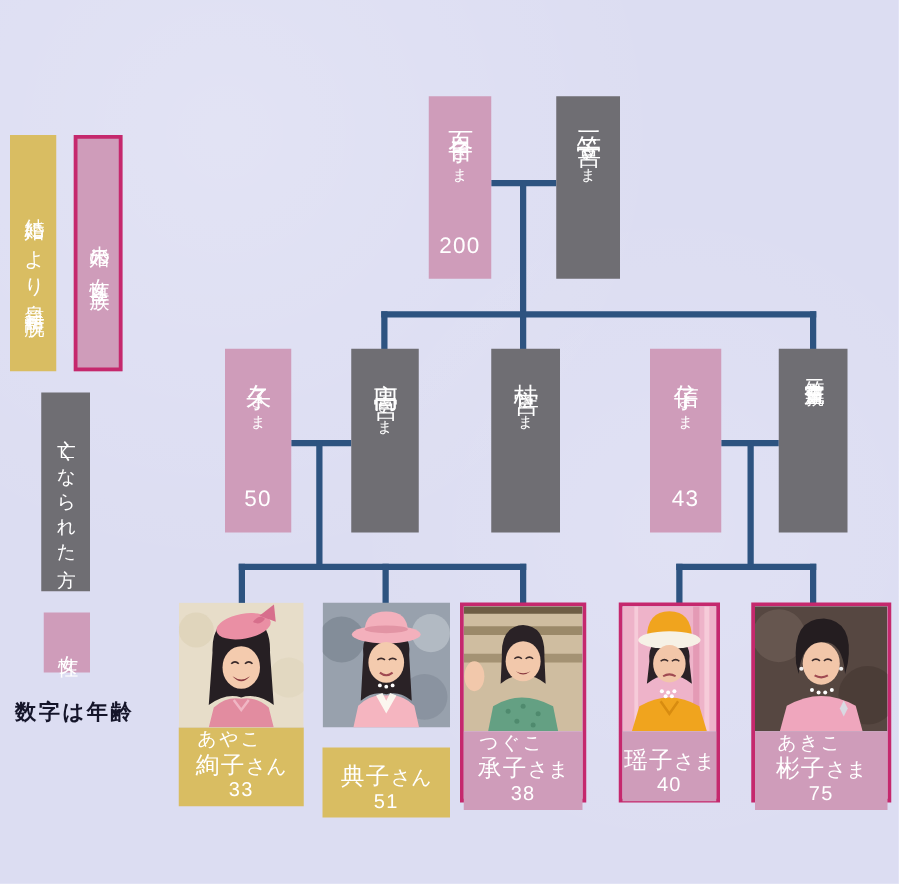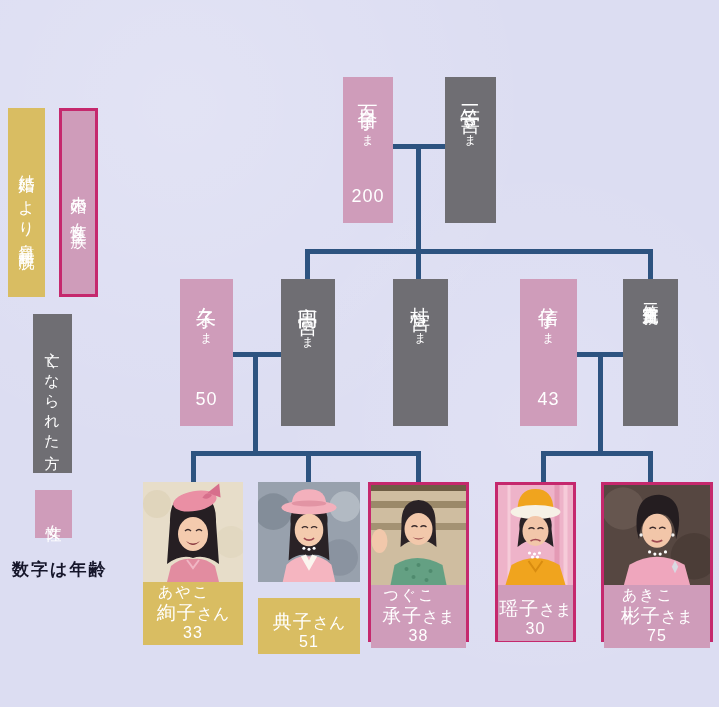--- a/index.html
+++ b/index.html
@@ -220,21 +220,21 @@
         <circle cx="44" cy="68" r="1.6" fill="#fff"></circle>
           <circle cx="49" cy="69" r="1.6" fill="#fff"></circle>
         <circle cx="54" cy="68" r="1.6" fill="#fff"></circle>
           <circle cx="47" cy="72" r="1.6" fill="#fff"></circle>
           <circle cx="52" cy="72" r="1.6" fill="#fff"></circle>
       </svg>
     </div>
     <div class="label label-pink">
       <div class="furigana"></div>
       <div class="nameline"><span>瑶子</span><span class="sfx">さま</span></div>
-      <div class="cage">30</div>
+      <div class="cage">40</div>
     </div>
   </div>
 
   <div class="card border-magenta" style="left:601px;width:112px;">
     <div class="photo">
       <svg viewBox="0 0 100 100" preserveAspectRatio="xMidYMid slice">
         <rect width="100" height="100" fill="#564741"></rect>
         <circle cx="18" cy="25" r="20" fill="#6a5a52" opacity=".8"></circle>
         <circle cx="85" cy="70" r="22" fill="#4a3c36" opacity=".9"></circle>
         <path d="M31 46 Q28 12 52 12 Q75 14 70 46 L68 54 Q66 28 50 30 Q35 31 33 54 Z" fill="#241d20"></path>

